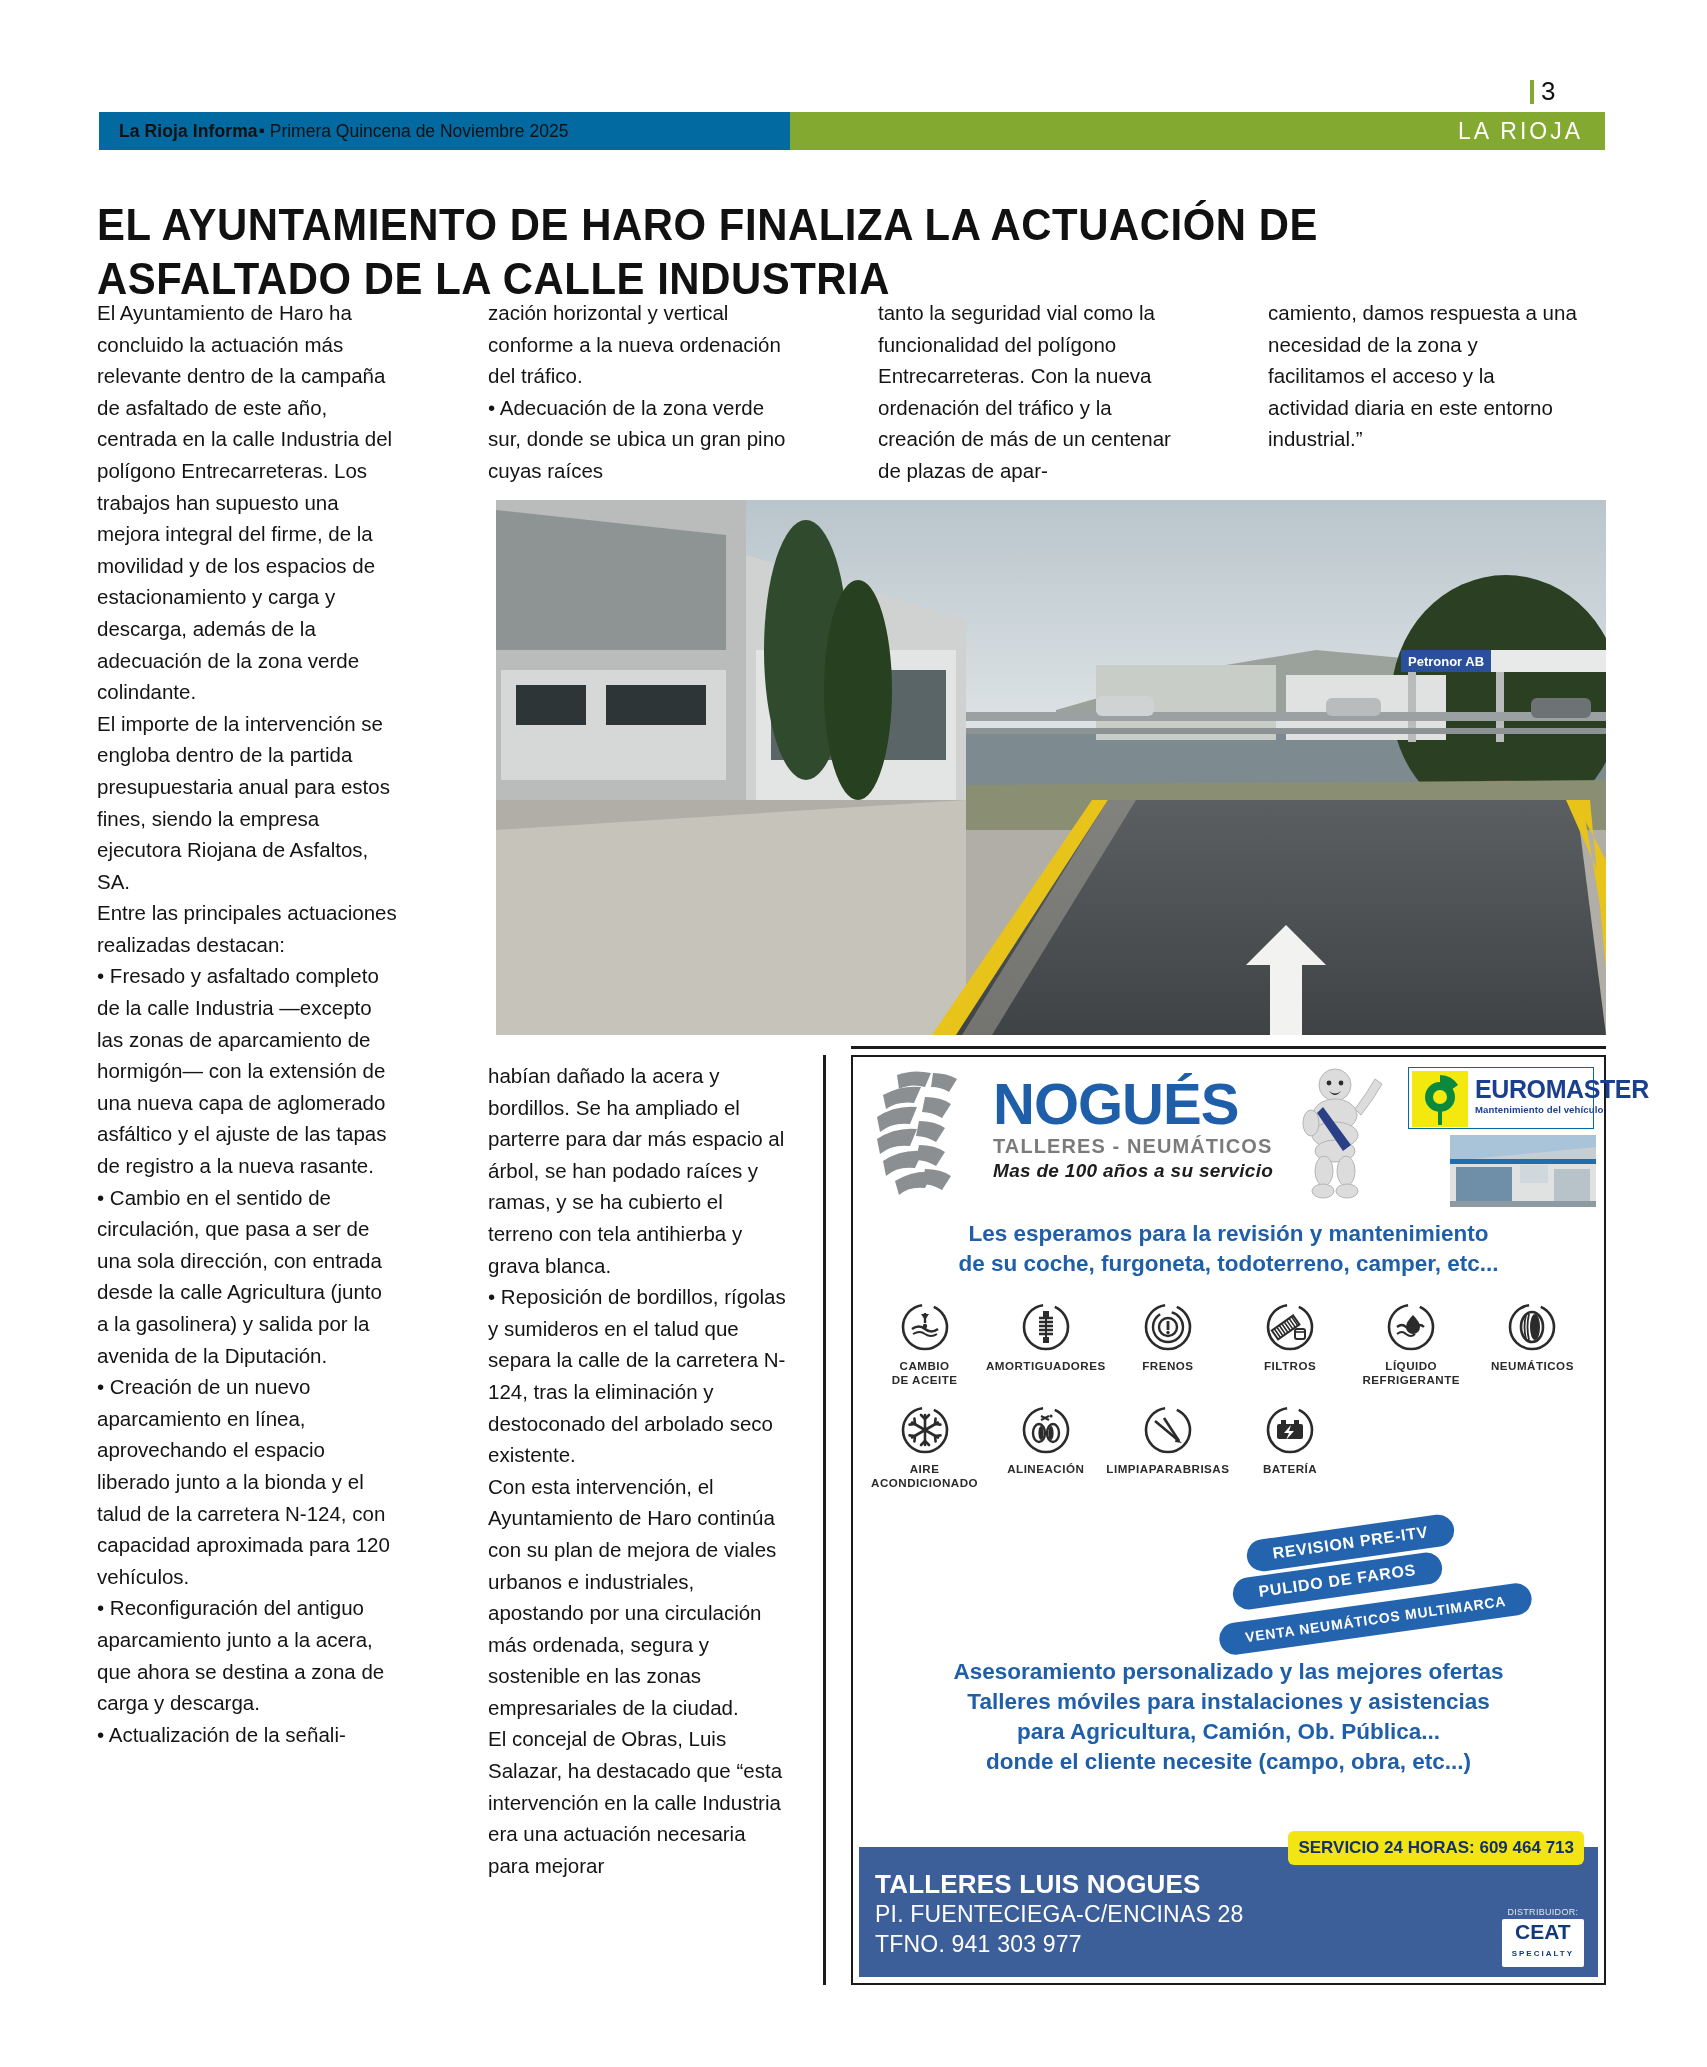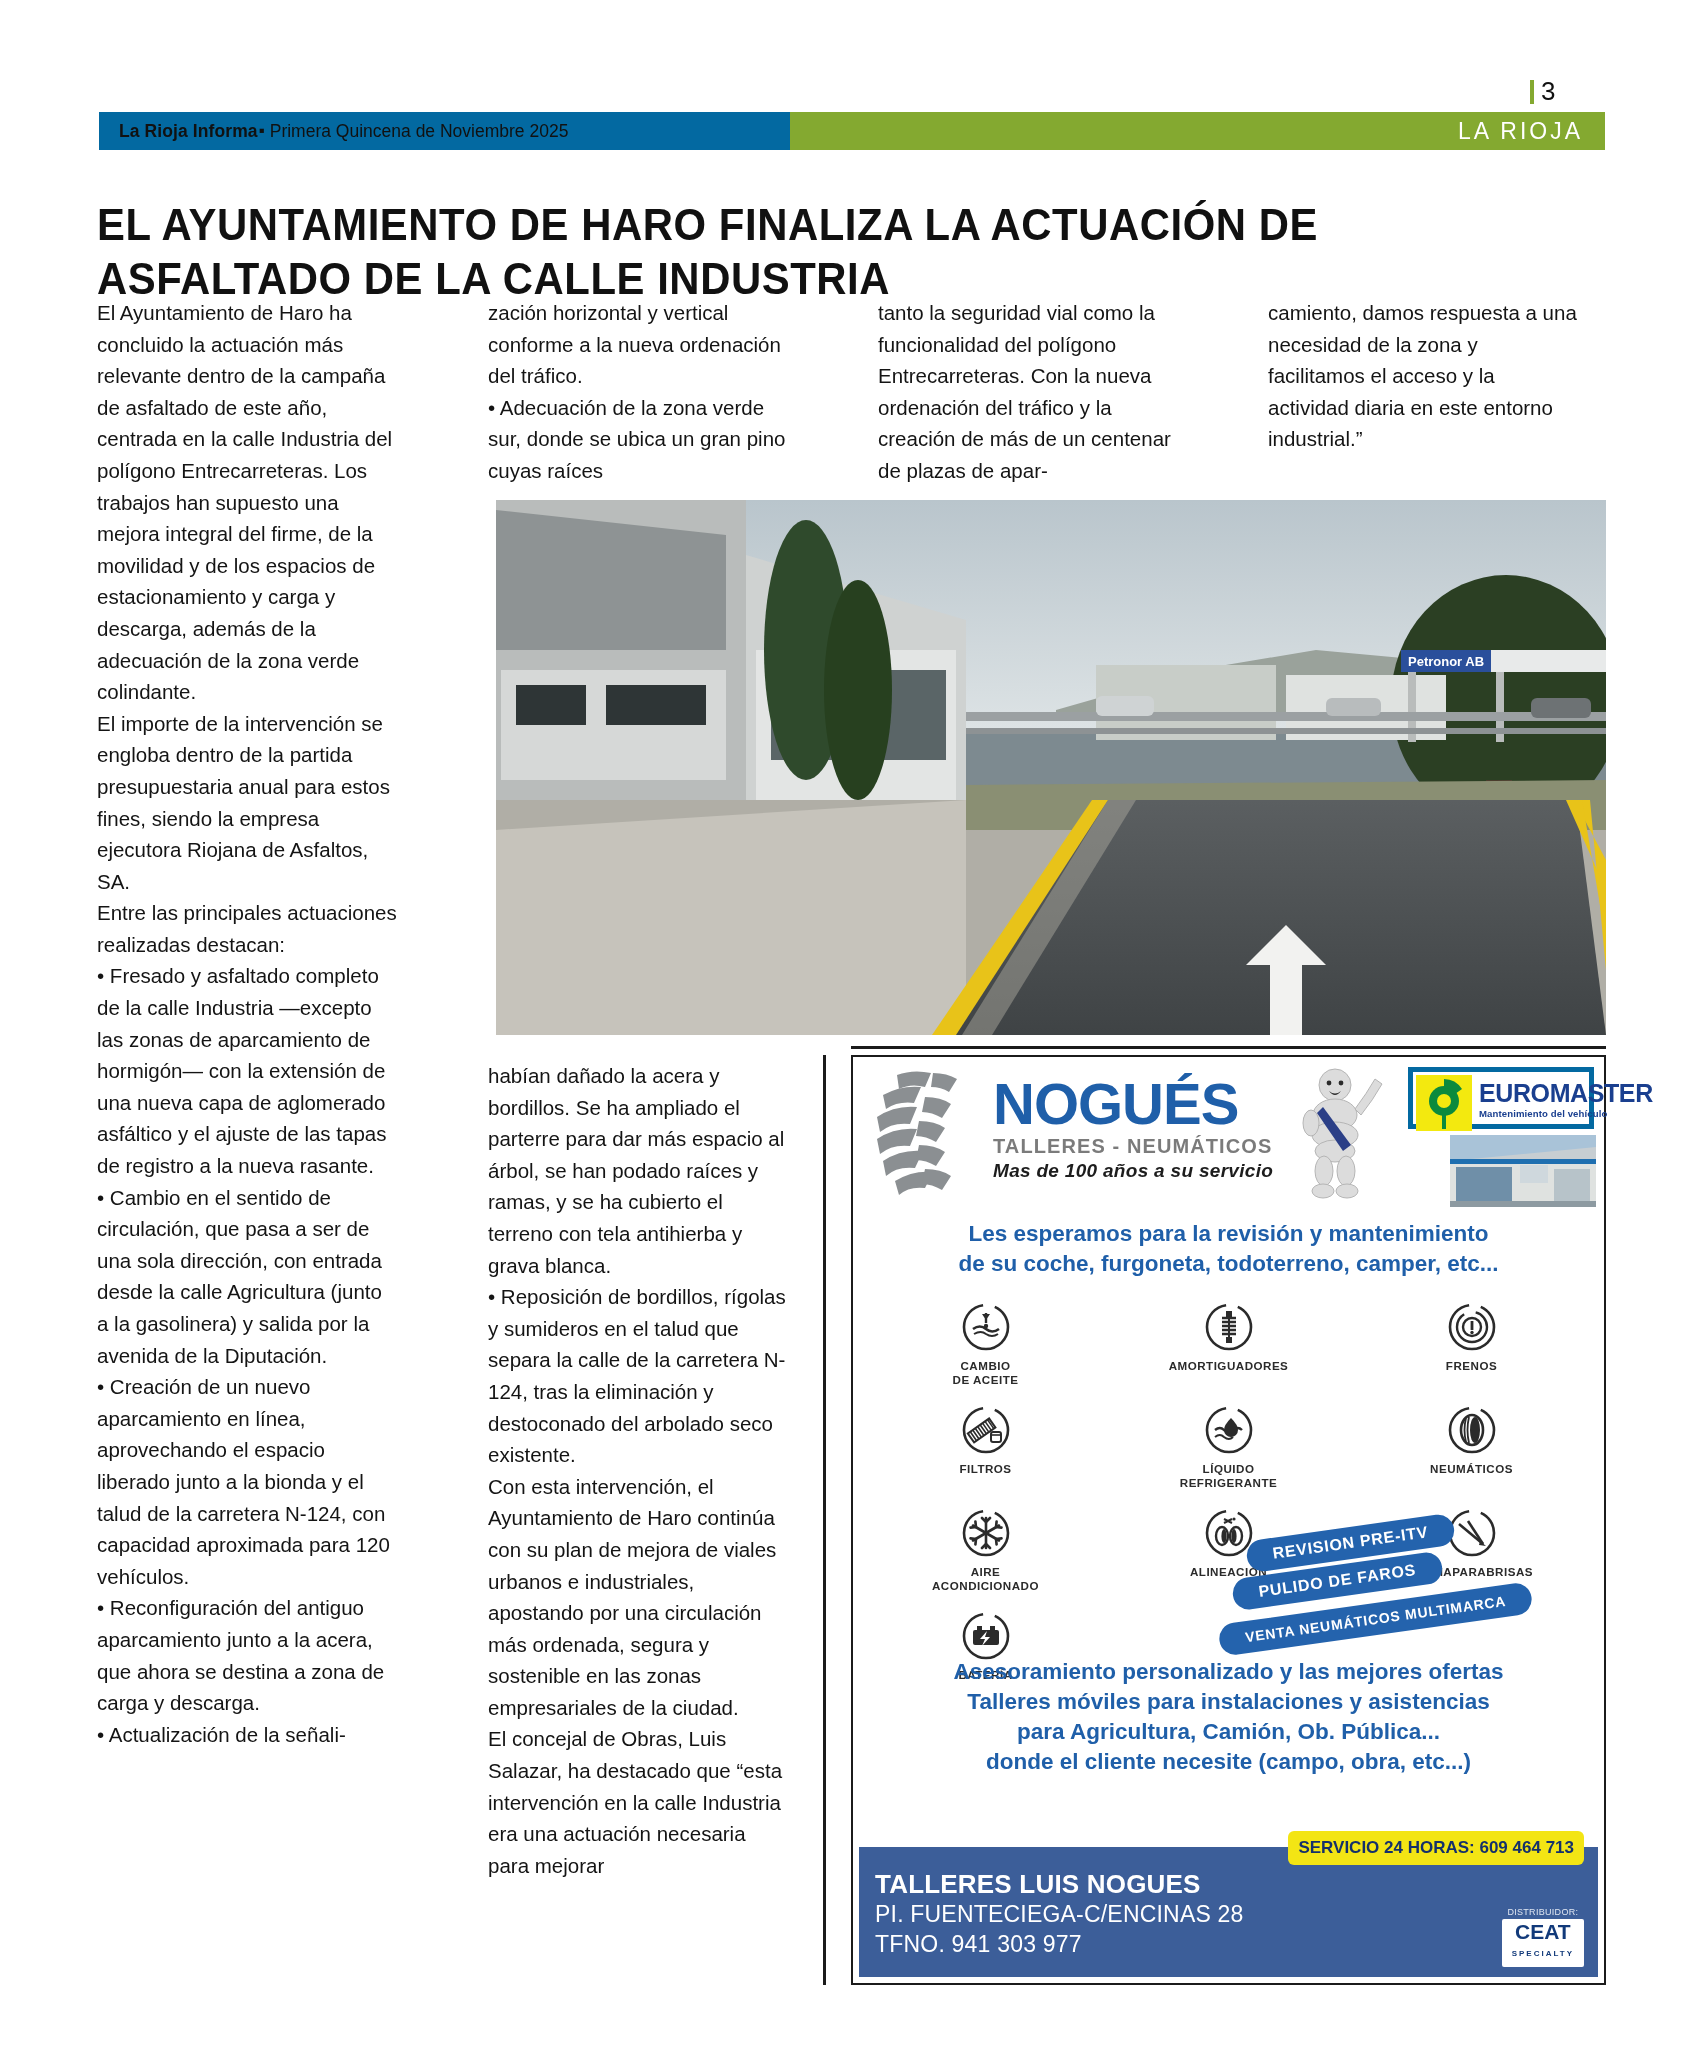--- a/index.html
+++ b/index.html
@@ -84,35 +84,35 @@
   .tall-neu{
     font-size:20px;font-weight:bold;color:#7b7b7b;letter-spacing:1.1px;
     margin-top:2px;
   }
   .slogan{
     font-size:19px;font-style:italic;font-weight:bold;color:#1d1d1d;
     margin-top:2px;letter-spacing:.3px;
   }
   .michelin{position:absolute;left:440px;top:6px;width:92px;height:140px;}
   .em-box{position:absolute;left:555px;top:10px;width:186px;height:62px;
-    border:5px solid #0369a1;background:#fff;box-sizing:border-box;}
+    border:1px solid #0369a1;background:#fff;box-sizing:border-box;}
   .em-logo{position:absolute;left:3px;top:3px;width:56px;height:56px;background:#f3e90f;}
   .em-txt{position:absolute;left:66px;top:9px;}
   .em-name{font-size:25px;font-weight:bold;color:#1a3f8f;letter-spacing:-.4px;line-height:25px;}
   .em-sub{font-size:9.6px;font-weight:bold;color:#1a3f8f;letter-spacing:.1px;margin-top:2px;}
   .em-photo{position:absolute;left:597px;top:78px;width:146px;height:72px;background:#9fb7c9;overflow:hidden;}
 
   .ad-line{
     text-align:center;color:#1f5fa9;font-weight:bold;
     font-size:22.5px;line-height:30px;
   }
   .ad-intro{margin-top:10px;padding:0 14px;}
 
   .icon-grid{
-    margin-top:22px;display:grid;grid-template-columns:repeat(3,1fr);
+    margin-top:22px;display:grid;grid-template-columns:repeat(6,1fr);
     row-gap:18px;padding:0 11px;
   }
   .icon-cell{display:flex;flex-direction:column;align-items:center;}
   .icon-cell svg{display:block;}
   .icon-label{
     margin-top:6px;font-size:11.6px;font-weight:bold;color:#2b2b2b;
     text-align:center;letter-spacing:.5px;line-height:13.5px;
   }
 
   .badges{position:absolute;right:28px;top:470px;width:330px;}

